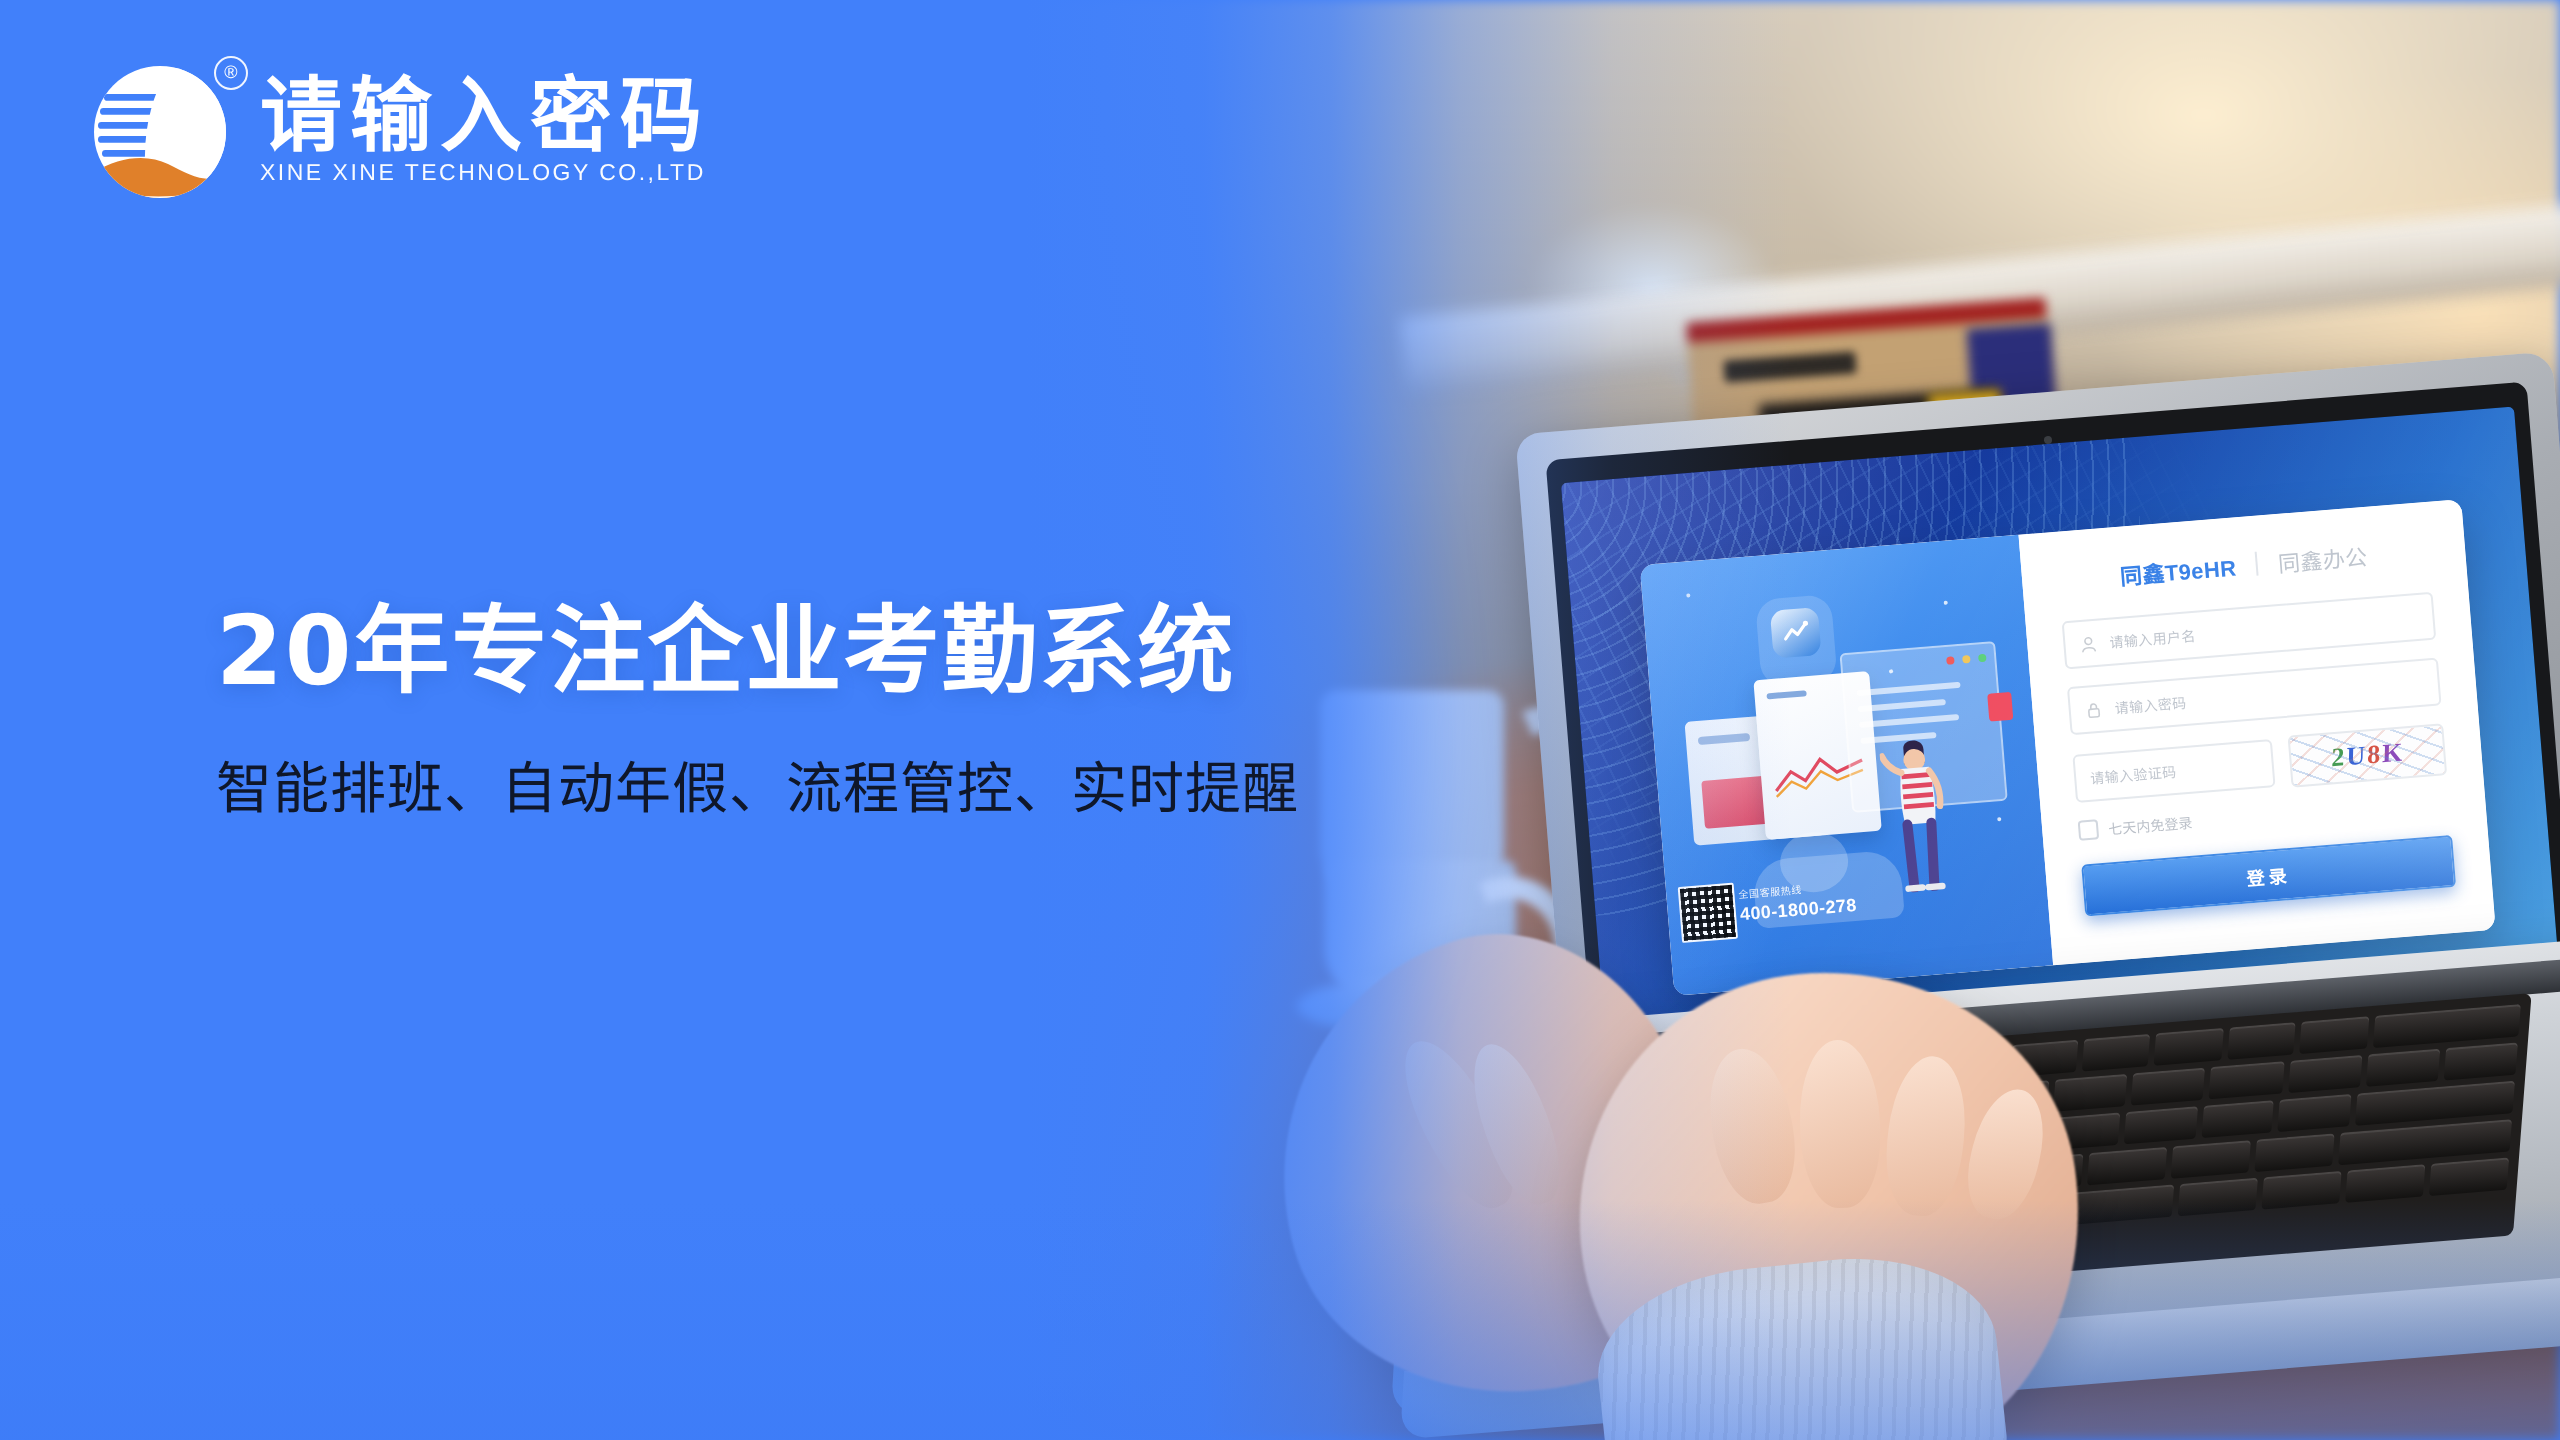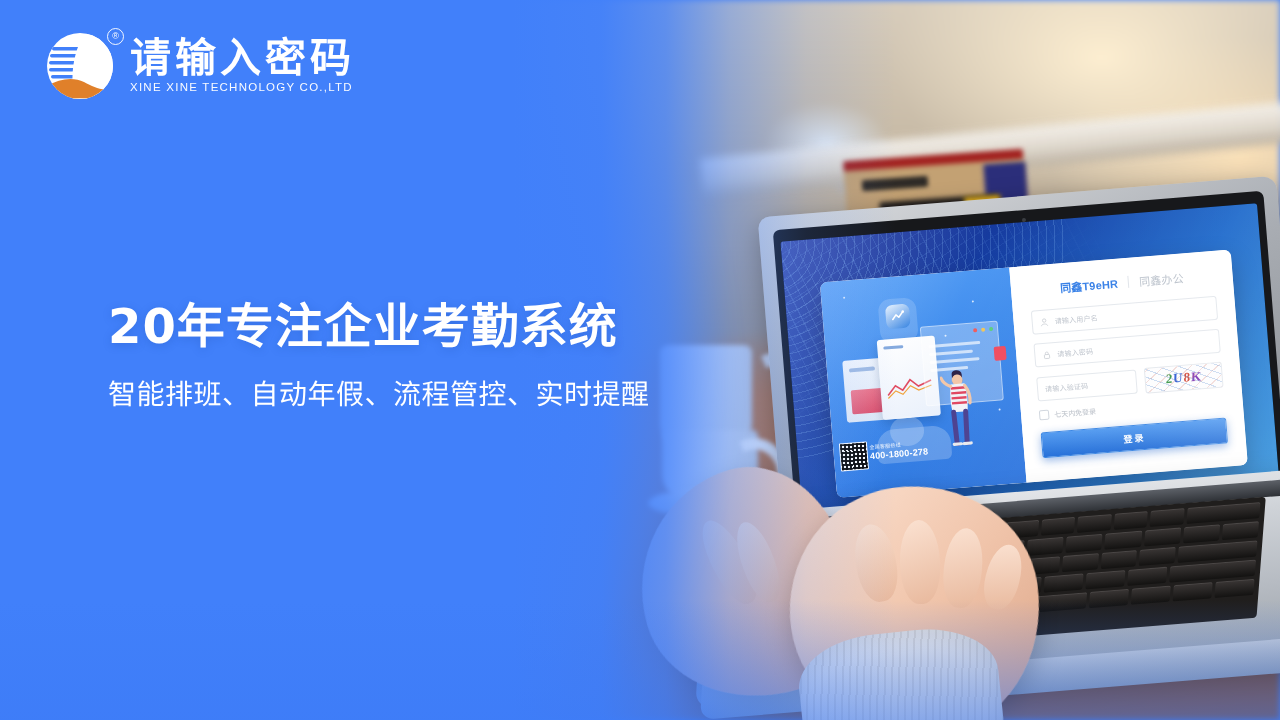--- a/index.html
+++ b/index.html
@@ -348,21 +348,21 @@
 
   
   .copy{position:absolute;left:72px;top:300px;width:600px;margin-left:36px;}
   .headline{
     color:#fff;font-size:48px;font-weight:bold;letter-spacing:1px;line-height:1.12;
     font-family:"DejaVu Sans","Liberation Sans",sans-serif;
     text-shadow:0 2px 10px rgba(20,60,150,.22);
     white-space:nowrap;
   }
   .subhead{
-    margin-top:24px;color:#ffffff;font-size:28px;letter-spacing:.5px;line-height:1.2;
+    margin-top:24px;color:#0f172a;font-size:28px;letter-spacing:.5px;line-height:1.2;
     font-family:"DejaVu Sans","Liberation Sans",sans-serif;
     white-space:nowrap;
   }
 </style>
 </head>
 <body>
 
 <div class="stage">
 
   <div class="photo">

